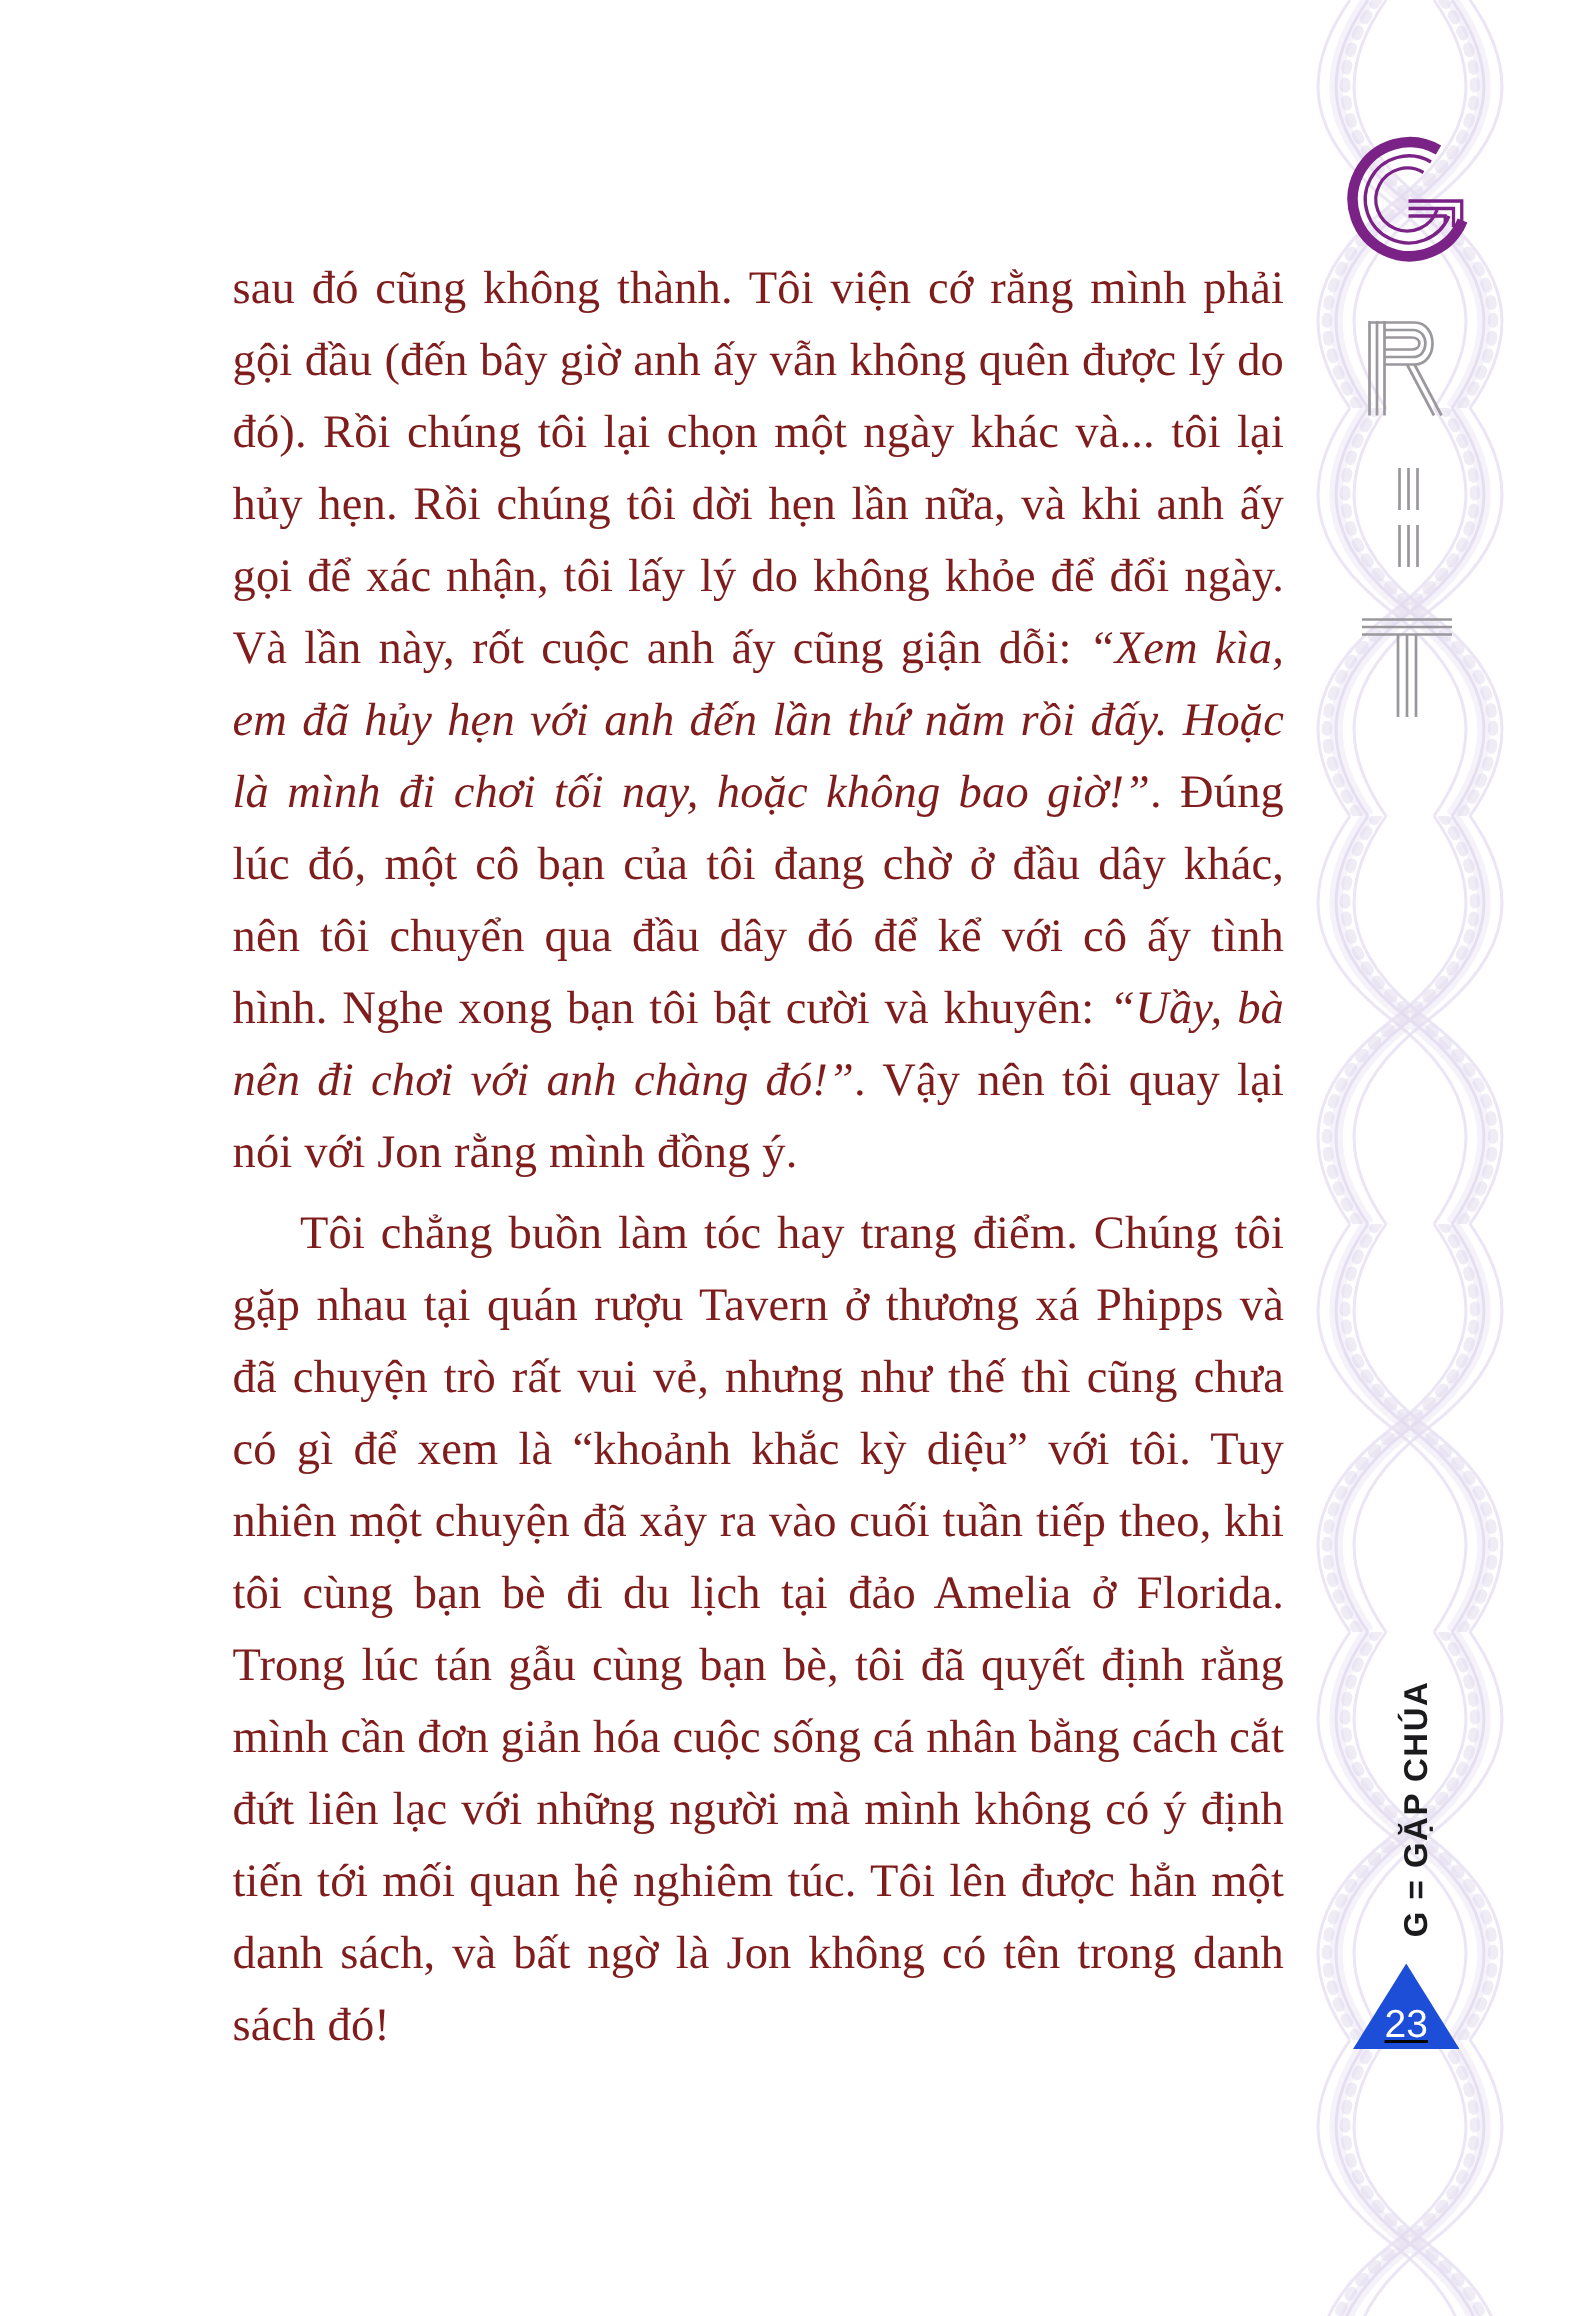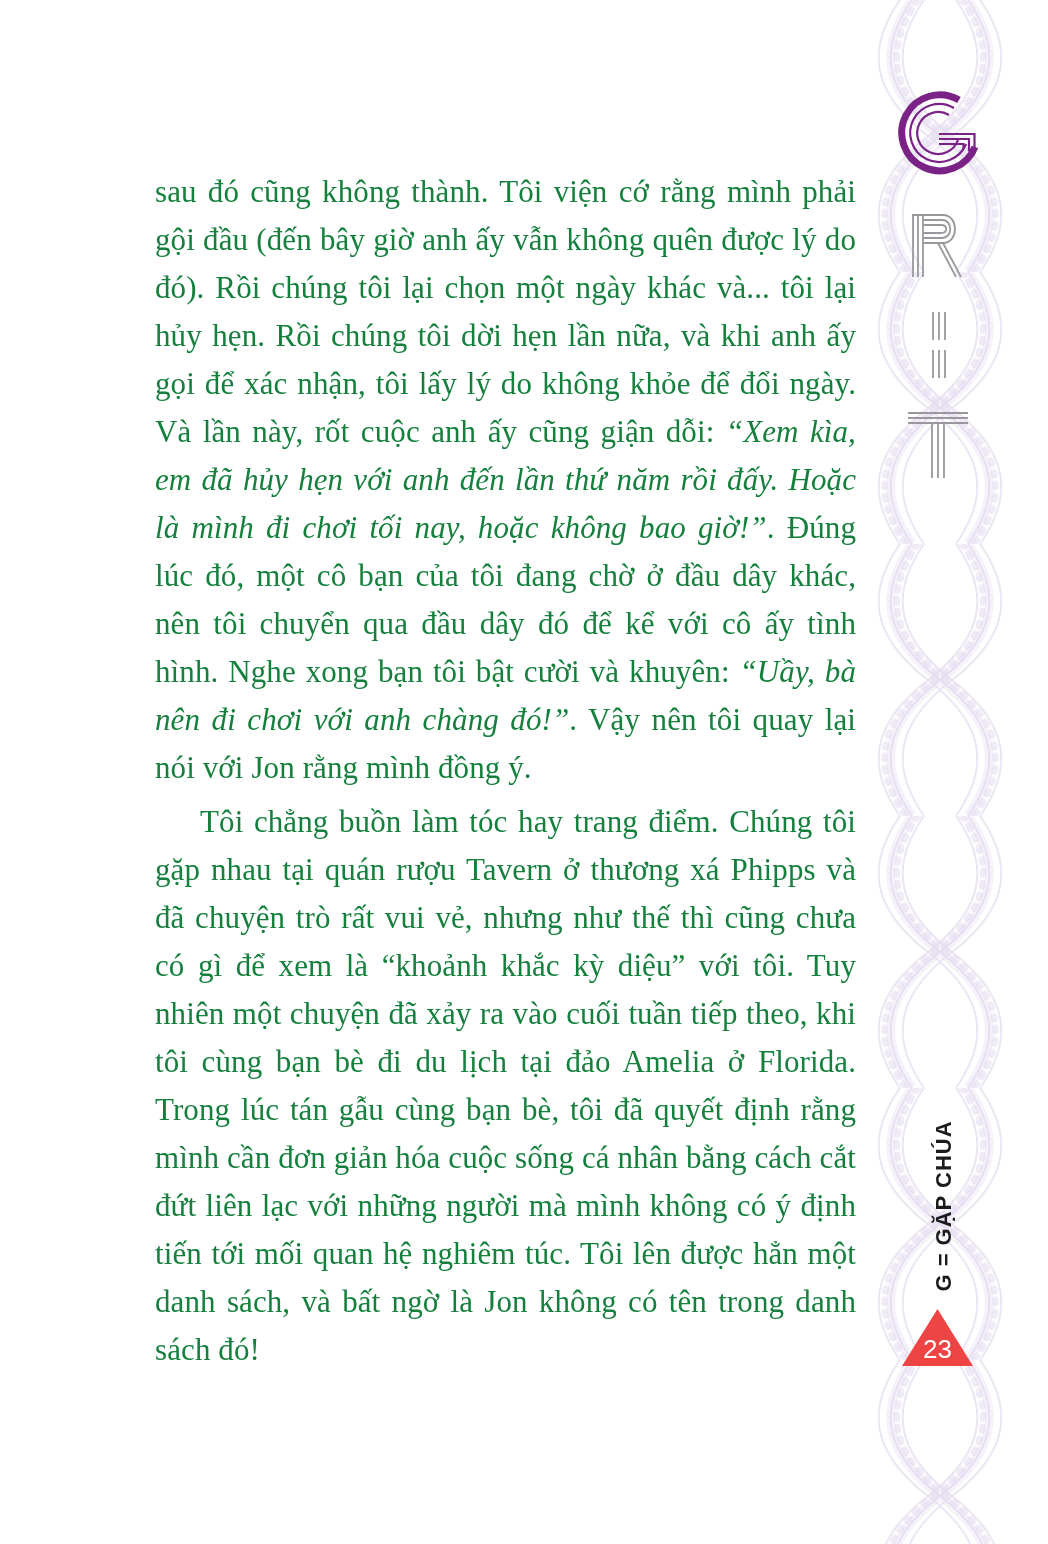--- a/index.html
+++ b/index.html
@@ -30,21 +30,21 @@
     left: 155px;
     top: 168px;
     width: 701px;
     z-index: 2;
   }
   .body-text p {
     margin: 0;
     text-align: justify;
     font-size: 31px;
     line-height: 48px;
-    color: #15803d;
+    color: #7f1d1d;
     letter-spacing: 0.1px;
   }
   .body-text p.indented {
     margin-top: 6px;
     text-indent: 45px;
   }
   .seg-italic { font-style: italic; }
   
   .logo-letter {
     position: absolute;
@@ -68,26 +68,27 @@
     color: #1b1b1d;
     z-index: 2;
   }
   
   .page-number-triangle {
     position: absolute;
     left: 902px;
     top: 1309px;
     width: 71px;
     height: 57px;
-    background: #ef4444;
+    background: #1d4ed8;
     clip-path: polygon(50% 0, 100% 100%, 0 100%);
     z-index: 2;
     display: flex;
     align-items: flex-end;
     justify-content: center;
+    text-decoration: underline;
   }
   .page-number {
     font-family: "Liberation Sans", sans-serif;
     font-size: 26px;
     line-height: 30px;
     color: #ffffff;
     padding-bottom: 2px;
   }
 </style>
 </head>

